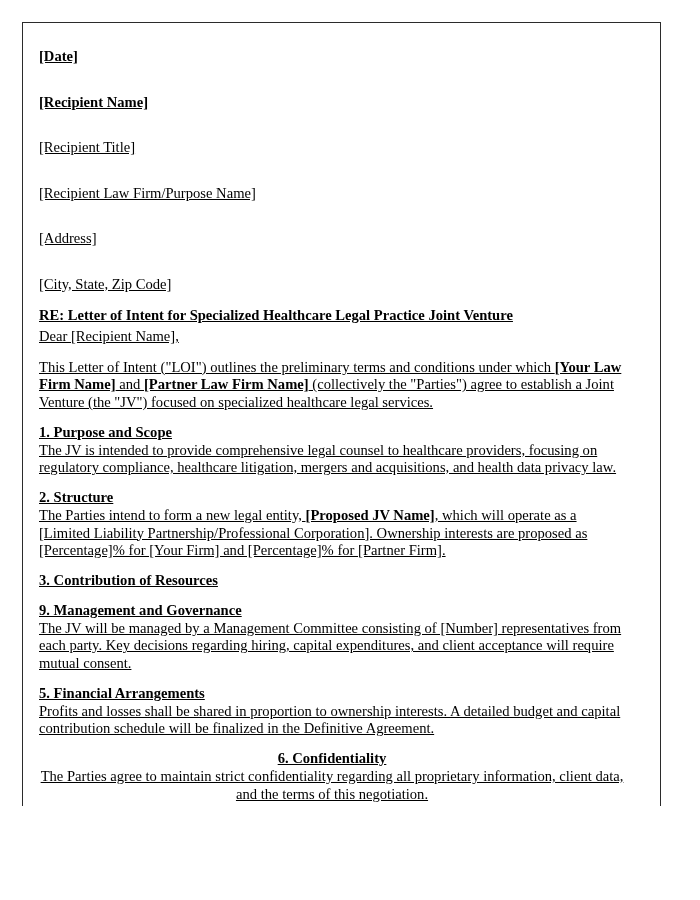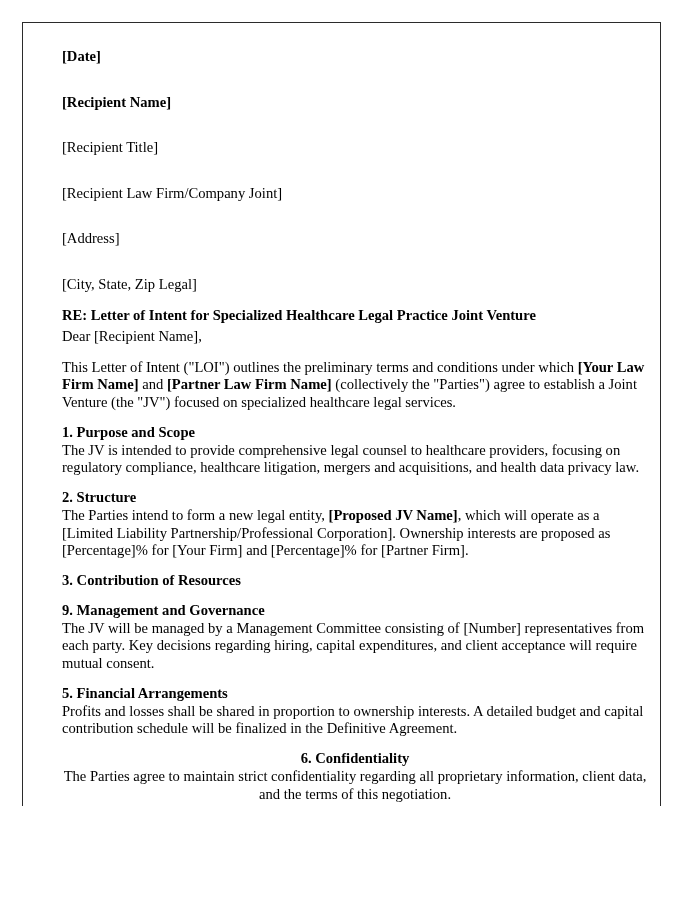--- a/index.html
+++ b/index.html
@@ -28,27 +28,28 @@
     background: #ffffff;
     border-left: 1.5px solid #2b2b2b;
     border-top: 1.5px solid #2b2b2b;
     border-right: 1.5px solid #2b2b2b;
     border-bottom: none;
     box-sizing: border-box;
     overflow: hidden;
   }
   .page-body {
     position: absolute;
-    left: 39px;
+    left: 16px;
     top: 25px;
     width: 586px;
     font-size: 14.6px;
     line-height: 17.6px;
     color: #000000;
     text-align: left;
+    text-decoration: underline;
   }
   .block {
     margin: 0 0 12.5px 0;
   }
   .block.tight {
     margin-bottom: 0;
     text-align: center;
   }
   .addr-block {
     margin: 0 0 13px 0;
@@ -84,23 +85,23 @@
 
 <div class="page-canvas">
   <div class="page-sheet">
     <div class="page-body">
 
       <div class="date-line">[Date]</div>
 
       <div class="addr-block">
         <span class="addr-line b">[Recipient Name]</span>
         <span class="addr-line">[Recipient Title]</span>
-        <span class="addr-line">[Recipient Law Firm/Company Joint]</span>
+        <span class="addr-line">[Recipient Law Firm/Purpose Name]</span>
         <span class="addr-line">[Address]</span>
-        <span class="addr-line">[City, State, Zip Legal]</span>
+        <span class="addr-line">[City, State, Zip Code]</span>
       </div>
 
       <div class="re-line">RE: Letter of Intent for Specialized Healthcare Legal Practice Joint Venture</div>
 
       <div class="salutation">Dear [Recipient Name],</div>
 
       <p class="block"><span>This Letter of Intent ("LOI") outlines the preliminary terms and conditions under which </span><b>[Your Law Firm Name]</b><span> and </span><b>[Partner Law Firm Name]</b><span> (collectively the "Parties") agree to establish a Joint Venture (the "JV") focused on specialized healthcare legal services.</span></p>
 
       <p class="block">
         <span class="section-head">1. Purpose and Scope</span>

